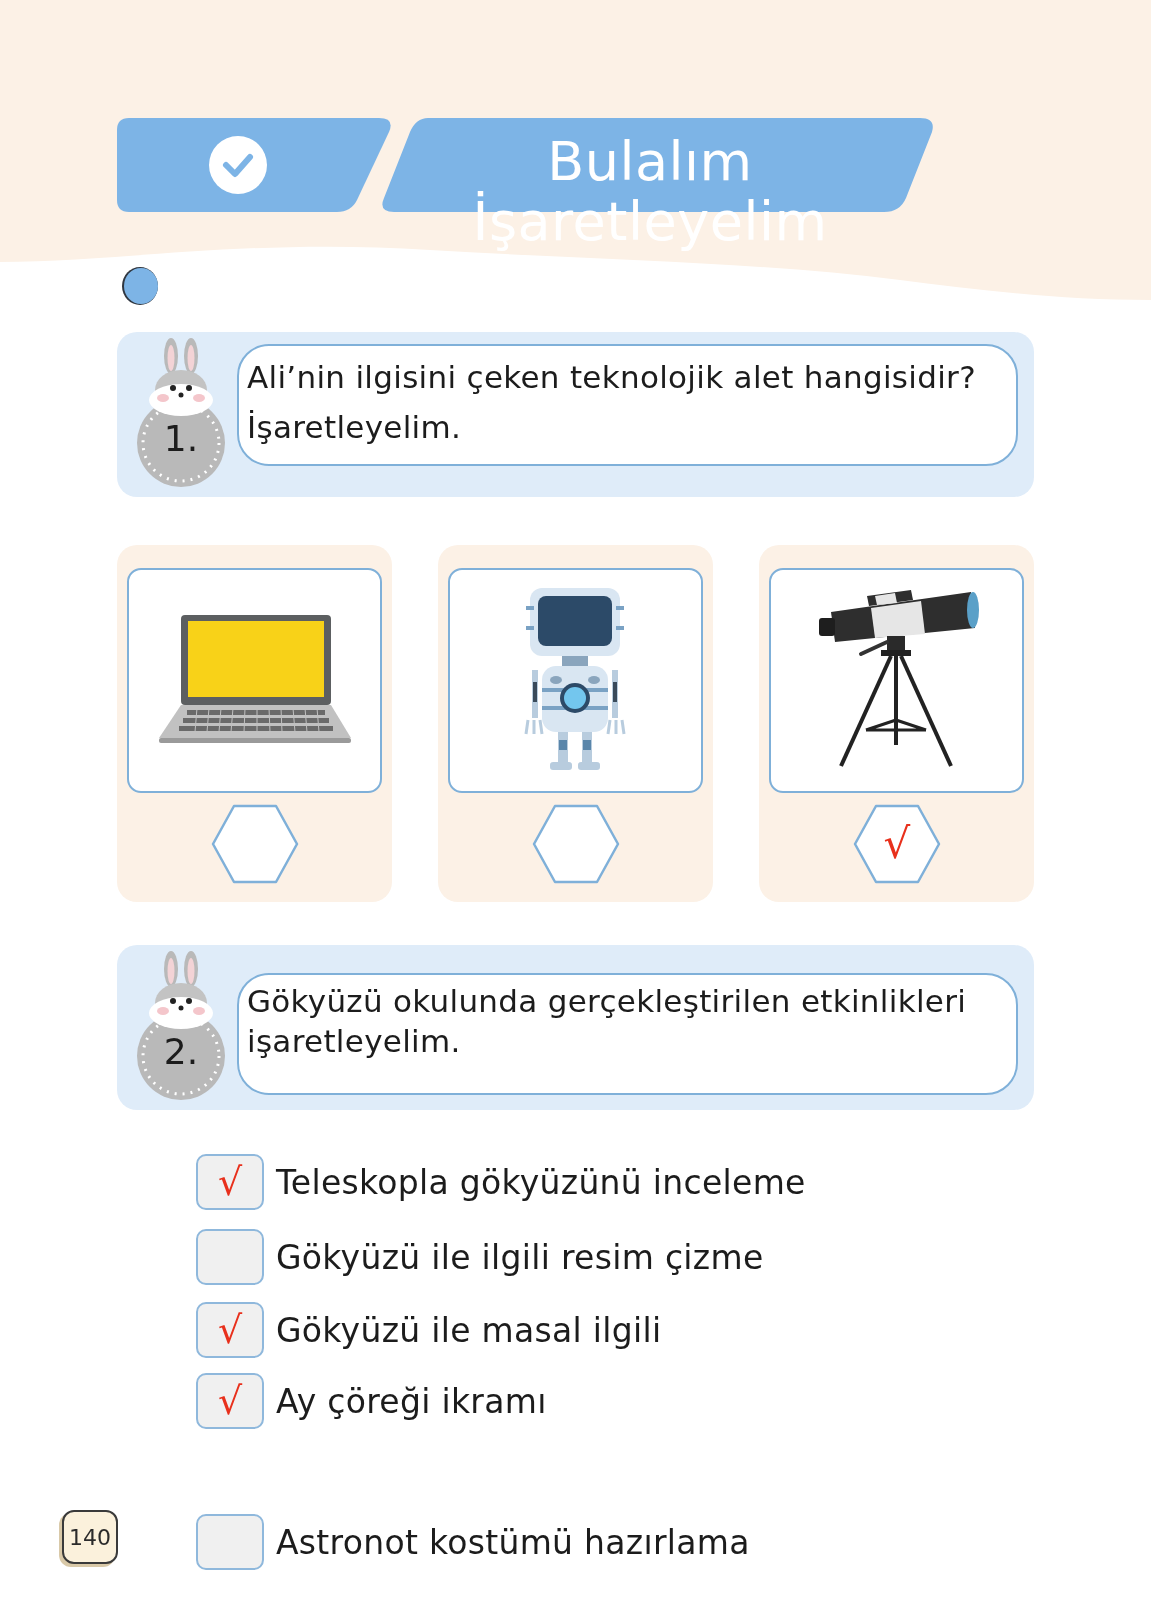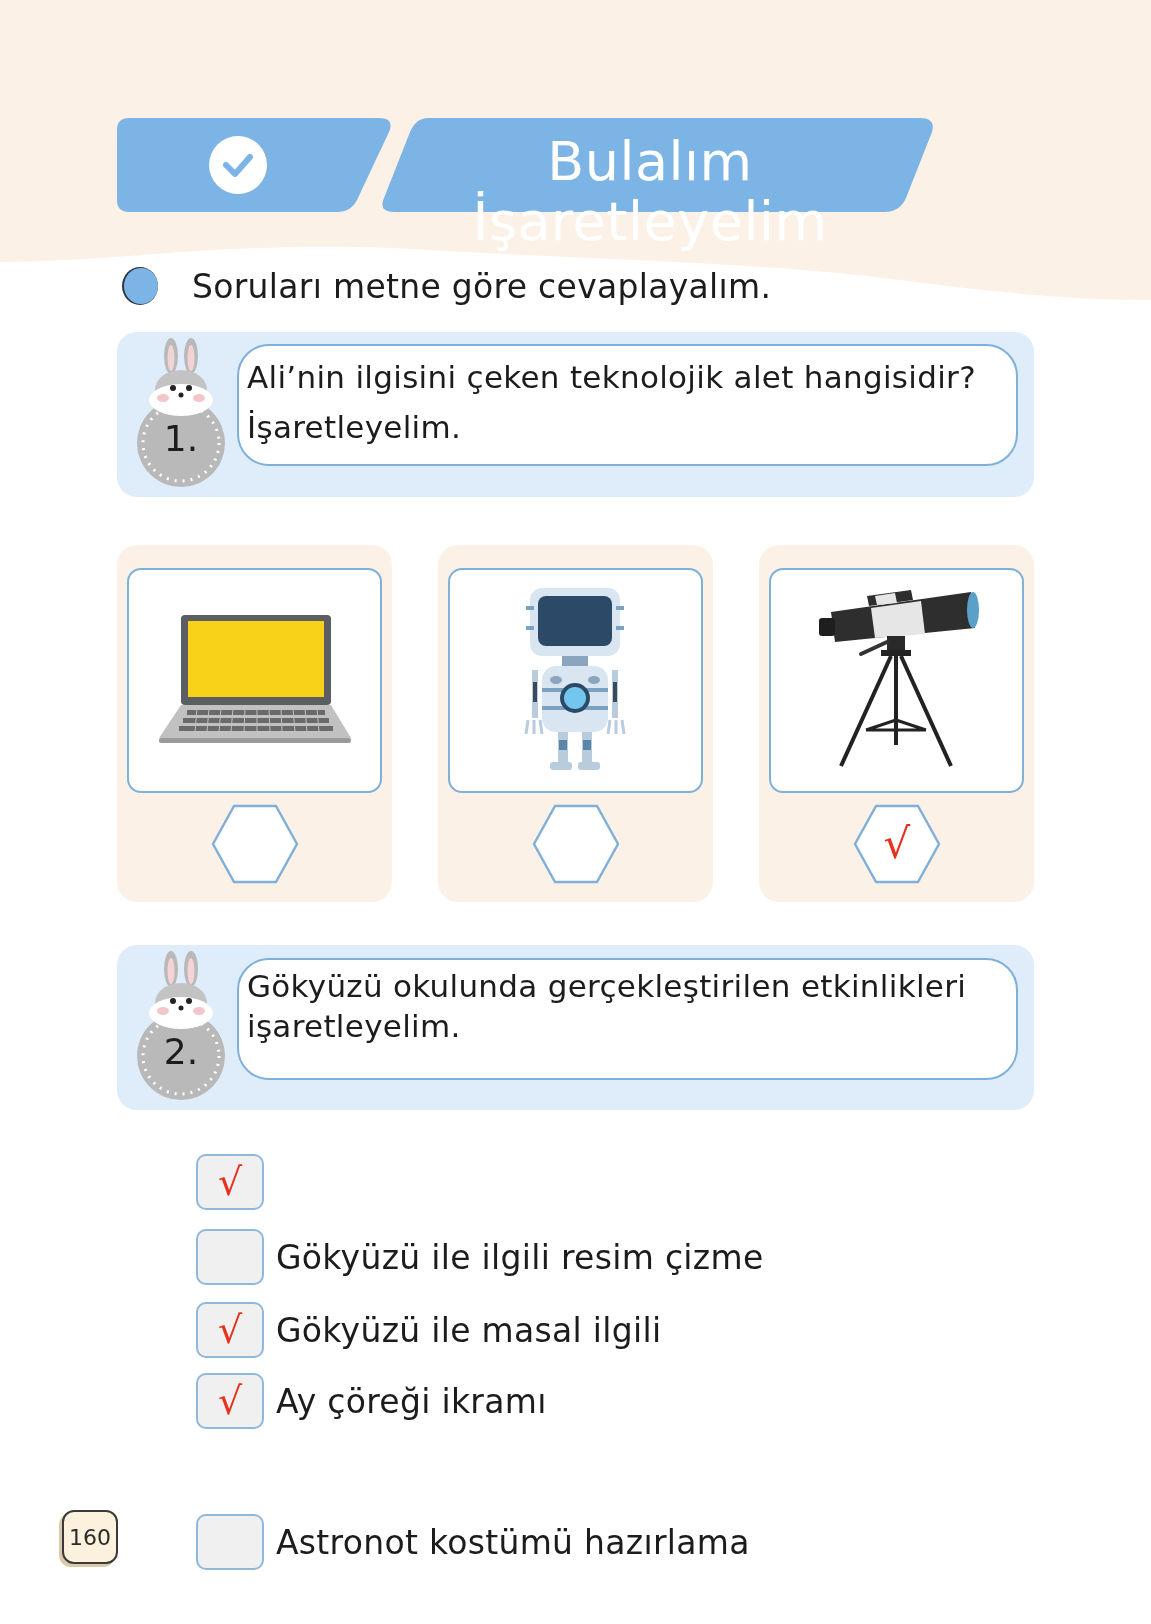--- a/index.html
+++ b/index.html
@@ -108,21 +108,20 @@
 <svg class="banner-right" viewBox="0 0 556 94">
   <path d="M48,0 H540 Q556,0 552,14 L526,80 Q520,94 504,94 H14 Q-2,94 4,80 L30,14 Q36,0 48,0 Z" fill="#7db4e6"></path>
 </svg>
 <div class="banner-title">Bulalım İşaretleyelim</div>
 
 <div class="instruction">
   <svg class="bullet" viewBox="0 0 42 42">
     <ellipse cx="22" cy="21" rx="18" ry="19" fill="#2f3640"></ellipse>
     <ellipse cx="23" cy="21" rx="17" ry="18" fill="#7db4e6"></ellipse>
   </svg>
-  <span class="text">Soruları metne göre cevaplayalım.</span>
 </div>
 
 <div class="q-panel" style="top:332px;height:165px;">
   <svg class="bunny" style="top:6px;" viewBox="0 0 92 150">
     <circle cx="46" cy="105" r="44" fill="#b9b9b9"></circle>
     <circle cx="46" cy="105" r="38" fill="none" stroke="#fff" stroke-width="3" stroke-dasharray="2 6"></circle>
     <ellipse cx="36" cy="18" rx="7" ry="18" fill="#b9b9b9"></ellipse>
     <ellipse cx="36" cy="20" rx="3.5" ry="13" fill="#f3d3d6"></ellipse>
     <ellipse cx="56" cy="18" rx="7" ry="18" fill="#b9b9b9"></ellipse>
     <ellipse cx="56" cy="20" rx="3.5" ry="13" fill="#f3d3d6"></ellipse>
@@ -242,36 +241,37 @@
     <ellipse cx="56" cy="20" rx="3.5" ry="13" fill="#f3d3d6"></ellipse>
     <ellipse cx="46" cy="52" rx="26" ry="20" fill="#c3c3c3"></ellipse>
     <ellipse cx="46" cy="62" rx="32" ry="16" fill="#ffffff"></ellipse>
     <circle cx="38" cy="50" r="3" fill="#222"></circle>
     <circle cx="54" cy="50" r="3" fill="#222"></circle>
     <circle cx="46" cy="57" r="2.5" fill="#222"></circle>
     <ellipse cx="28" cy="60" rx="6" ry="4" fill="#f4c6cb"></ellipse>
     <ellipse cx="64" cy="60" rx="6" ry="4" fill="#f4c6cb"></ellipse>
   </svg>
   <div class="q-number" style="top:86px;">2.</div>
-  <div class="q-box" style="top:13px;height:122px;line-height:40px;">Gökyüzü okulunda gerçekleştirilen etkinlikleri işaretleyelim.</div>
+  <div class="q-box" style="top:28px;height:122px;line-height:40px;">Gökyüzü okulunda gerçekleştirilen etkinlikleri işaretleyelim.</div>
 </div>
 
 <div class="check-row" style="top:1152px;">
   <div class="box">√</div>
+  <span class="label">Teleskopla gökyüzünü inceleme</span>
 </div>
 <div class="check-row" style="top:1227px;">
   <div class="box"></div>
   <span class="label">Gökyüzü ile ilgili resim çizme</span>
 </div>
 <div class="check-row" style="top:1300px;">
   <div class="box">√</div>
   <span class="label">Gökyüzü ile masal ilgili</span>
 </div>
 <div class="check-row" style="top:1371px;">
   <div class="box">√</div>
   <span class="label">Ay çöreği ikramı</span>
 </div>
 <div class="check-row" style="top:1512px;">
   <div class="box"></div>
   <span class="label">Astronot kostümü hazırlama</span>
 </div>
 
-<div class="page-num">160</div>
+<div class="page-num">140</div>
 
 </body></html>

